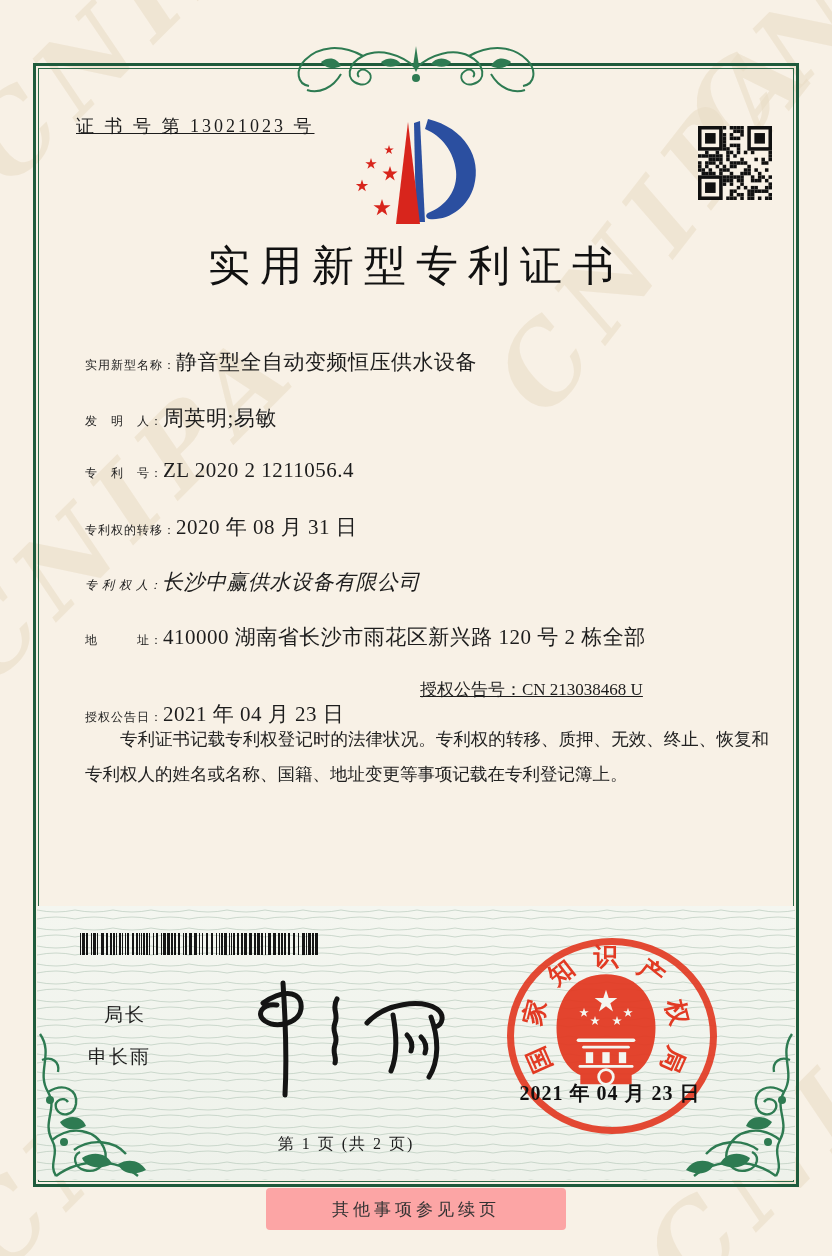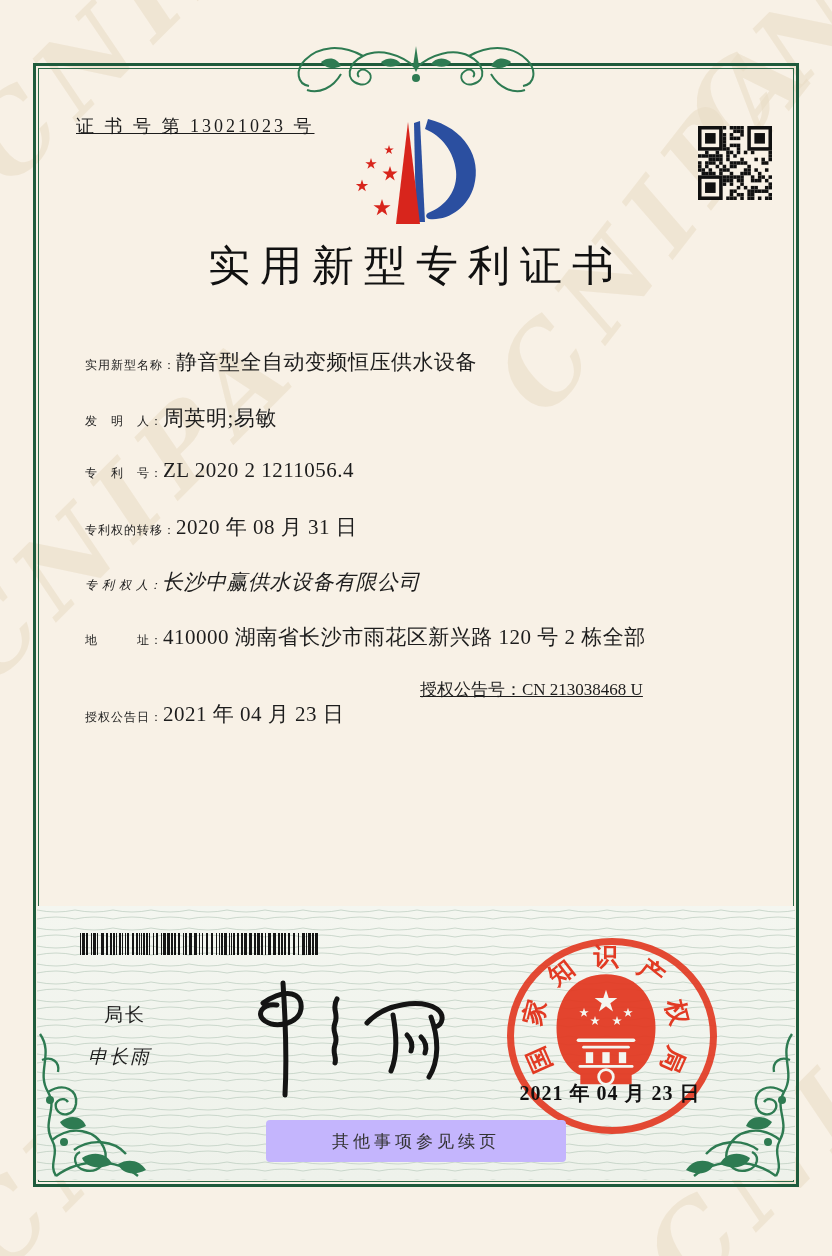--- a/index.html
+++ b/index.html
@@ -33,36 +33,36 @@
   .field .lbl{font-size:12px;letter-spacing:1px;margin-top:48px;}
   .field .val{font-size:21px;}
   .grant-no{position:absolute;left:420px;font-size:17px;white-space:nowrap;}
   
   .body-text{position:absolute;left:85px;top:722px;width:684px;
     font-size:17.5px;line-height:35px;text-align:justify;color:#222;}
   .body-text p{margin:0;text-indent:2em;}
   
   .barcode{position:absolute;left:80px;top:933px;width:242px;height:22px;}
   .signer-title{position:absolute;left:104px;top:1002px;font-size:19px;letter-spacing:2px;}
-  .signer-name{position:absolute;left:88px;top:1044px;font-size:19px;letter-spacing:2px;font-style:italic;}
+  .signer-name{position:absolute;left:88px;top:1044px;font-size:19px;letter-spacing:2px;}
   .signature{position:absolute;left:225px;top:965px;width:230px;height:135px;}
   
   .seal{position:absolute;left:507px;top:938px;width:196px;height:182px;}
   .seal-ring{position:absolute;left:0;top:0;width:196px;height:182px;border:7px solid #e23a23;
     border-radius:50%;opacity:.92;}
   .seal-char{position:absolute;left:86px;top:79px;width:26px;height:26px;
     font-size:25px;font-weight:bold;color:#e23a23;text-align:center;line-height:26px;}
   .seal-emblem{position:absolute;left:44px;top:32px;width:110px;height:124px;}
   .seal-date{position:absolute;left:500px;top:1080px;width:220px;font-size:20px;
     letter-spacing:1px;color:#111;text-align:center;font-weight:bold;}
   
   .page-info{position:absolute;left:0;top:1134px;width:692px;text-align:center;
     font-size:16px;letter-spacing:2px;}
-  .cont-note-box{position:absolute;left:266px;top:1120px;width:300px;height:42px;
-    background:#c4b5fd;border-radius:4px;display:flex;align-items:center;justify-content:center;}
+  .cont-note-box{position:absolute;left:266px;top:1188px;width:300px;height:42px;
+    background:#fca5a5;border-radius:4px;display:flex;align-items:center;justify-content:center;}
   .cont-note{font-size:17px;letter-spacing:4px;color:#333;}
   
   .orn{position:absolute;pointer-events:none;}
 </style>
 </head>
 <body>
 
 <div class="wm" style="left:-60px;top:120px;transform:rotate(-45deg);">CNIPA</div>
 <div class="wm" style="left:660px;top:90px;transform:rotate(-45deg);">CNIPA</div>
 <div class="wm" style="left:470px;top:360px;transform:rotate(-52deg);">CNIPA</div>
@@ -365,20 +365,21 @@
   <span class="lbl">地　　　址：</span><span class="val">410000 湖南省长沙市雨花区新兴路 120 号 2 栋全部</span>
 </div>
 <div class="field" style="top:700px;">
   <span class="lbl">授权公告日：</span><span class="val">2021 年 04 月 23 日</span>
 </div>
 <div class="grant-no" style="top:678px;text-decoration:underline;">
   <span class="lbl">授权公告号：</span><span class="val">CN 213038468 U</span>
 </div>
 
 <div class="body-text">
+  <p>专利证书记载专利权登记时的法律状况。专利权的转移、质押、无效、终止、恢复和专利权人的姓名或名称、国籍、地址变更等事项记载在专利登记簿上。</p>
 </div>
 
 <svg class="barcode" id="barcode" viewBox="0 0 242 22">
     <rect x="0" y="0" width="1" height="22" fill="#151515"></rect>
     <rect x="2" y="0" width="3" height="22" fill="#151515"></rect>
     <rect x="6" y="0" width="2" height="22" fill="#151515"></rect>
     <rect x="11" y="0" width="1" height="22" fill="#151515"></rect>
     <rect x="13" y="0" width="3" height="22" fill="#151515"></rect>
     <rect x="17" y="0" width="1" height="22" fill="#151515"></rect>
     <rect x="21" y="0" width="3" height="22" fill="#151515"></rect>

